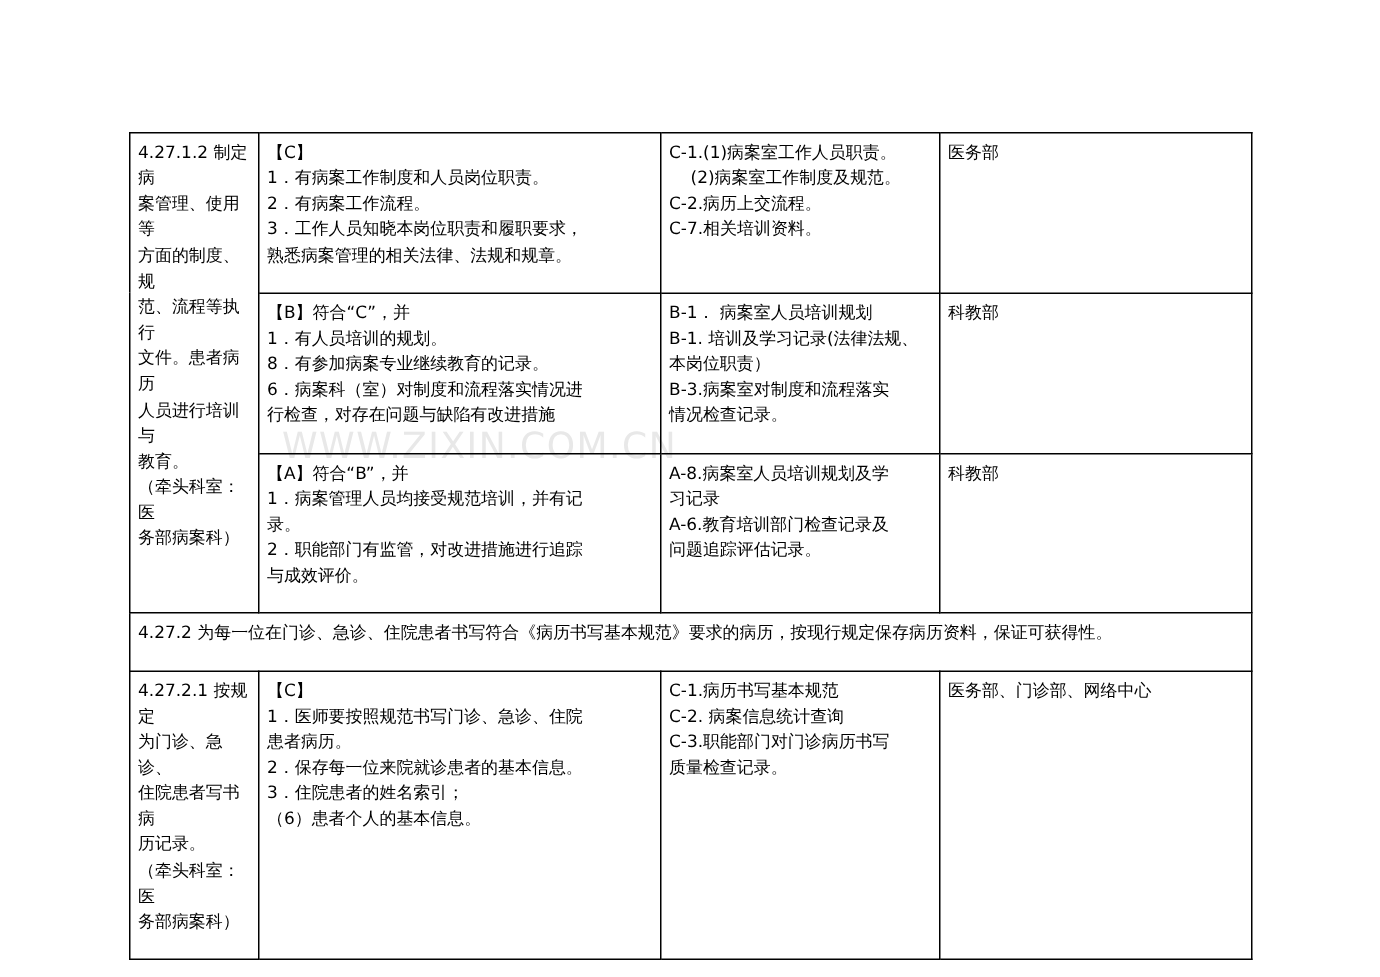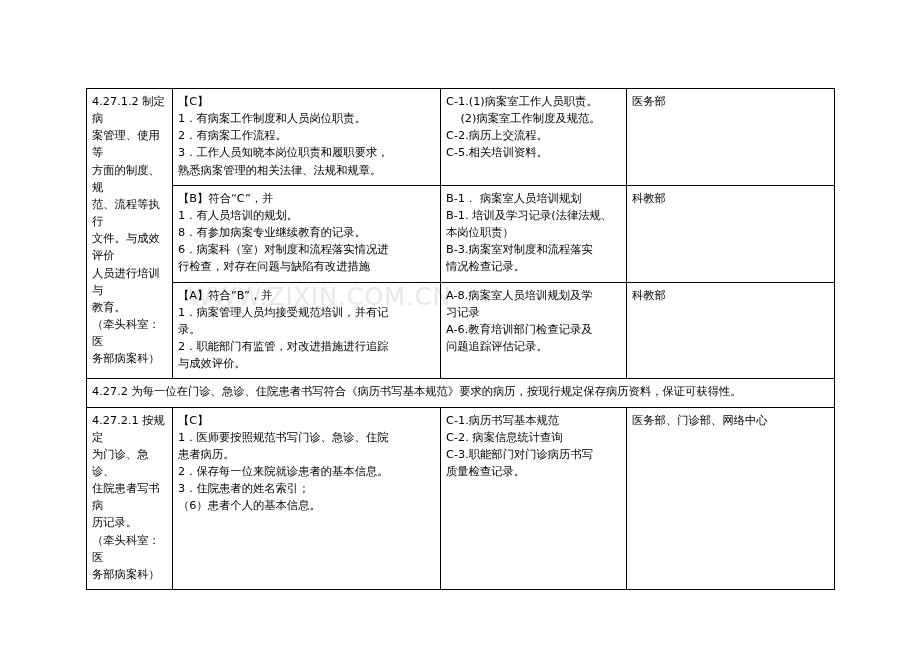--- a/index.html
+++ b/index.html
@@ -43,21 +43,21 @@
     top: 88px;
     width: 748px;
     border-collapse: collapse;
     table-layout: fixed;
     z-index: 1;
     background: transparent;
   }
   table.doc td {
     border: 1px solid #000;
     vertical-align: top;
-    padding: 4px 5px 6px 5px;
+    padding: 4px 5px 16px 5px;
     font-size: 11.3px;
     line-height: 1.52;
     font-family: "DejaVu Sans", "Liberation Sans", sans-serif;
     background: transparent;
   }
   .c1 { width: 86px; }
   .c2 { width: 268px; }
   .c3 { width: 186px; }
   .c4 { width: 208px; }
 
@@ -85,38 +85,38 @@
         <col class="c4">
     </colgroup>
     <tbody>
 
       <tr>
         <td class="cell-lines" rowspan="3">
           <div>4.27.1.2 制定病</div>
           <div>案管理、使用等</div>
           <div>方面的制度、规</div>
           <div>范、流程等执行</div>
-          <div>文件。与成效评价</div>
+          <div>文件。患者病历</div>
           <div>人员进行培训与</div>
           <div>教育。</div>
           <div>（牵头科室：医</div>
           <div>务部病案科）</div>
         </td>
         <td class="cell-lines">
           <div>【C】</div>
           <div>1．有病案工作制度和人员岗位职责。</div>
           <div>2．有病案工作流程。</div>
           <div>3．工作人员知晓本岗位职责和履职要求，</div>
           <div>熟悉病案管理的相关法律、法规和规章。</div>
         </td>
         <td class="cell-lines">
           <div>C-1.(1)病案室工作人员职责。</div>
           <div>    (2)病案室工作制度及规范。</div>
           <div>C-2.病历上交流程。</div>
-          <div>C-5.相关培训资料。</div>
+          <div>C-7.相关培训资料。</div>
         </td>
         <td class="cell-lines">
           <div>医务部</div>
         </td>
       </tr>
 
       <tr>
         <td class="cell-lines">
           <div>【B】符合“C”，并</div>
           <div>1．有人员培训的规划。</div>

